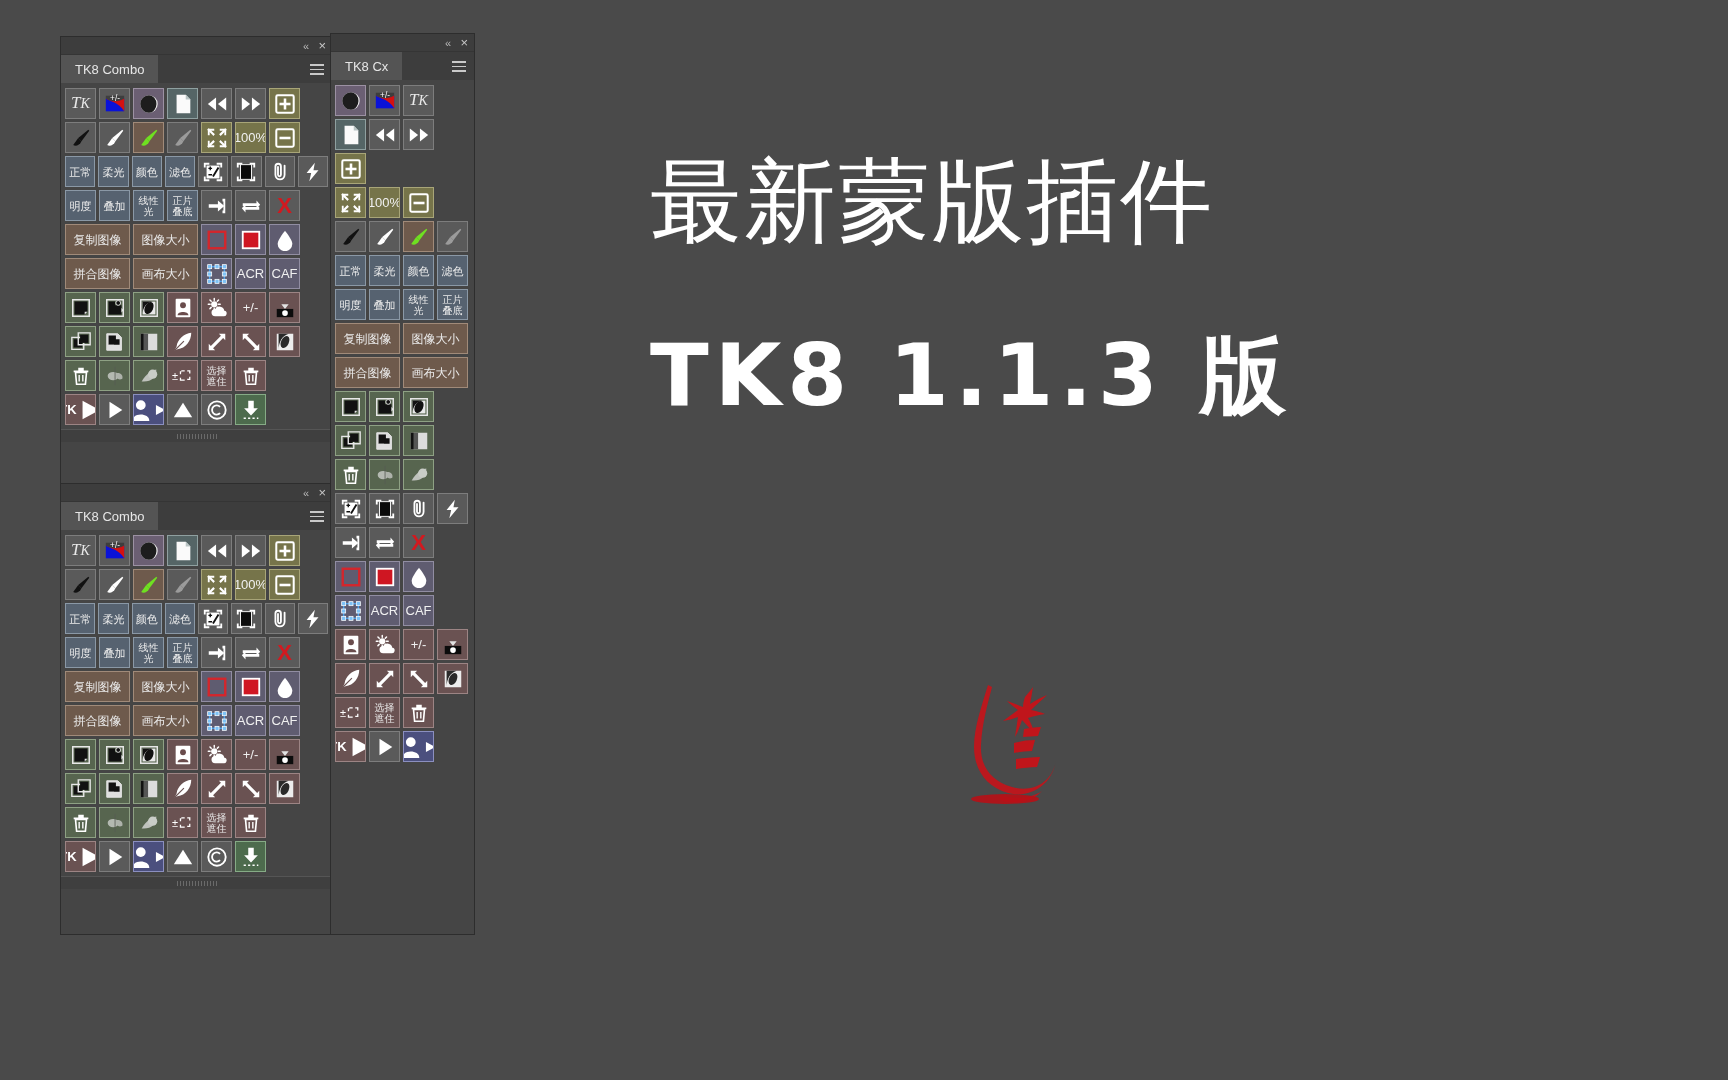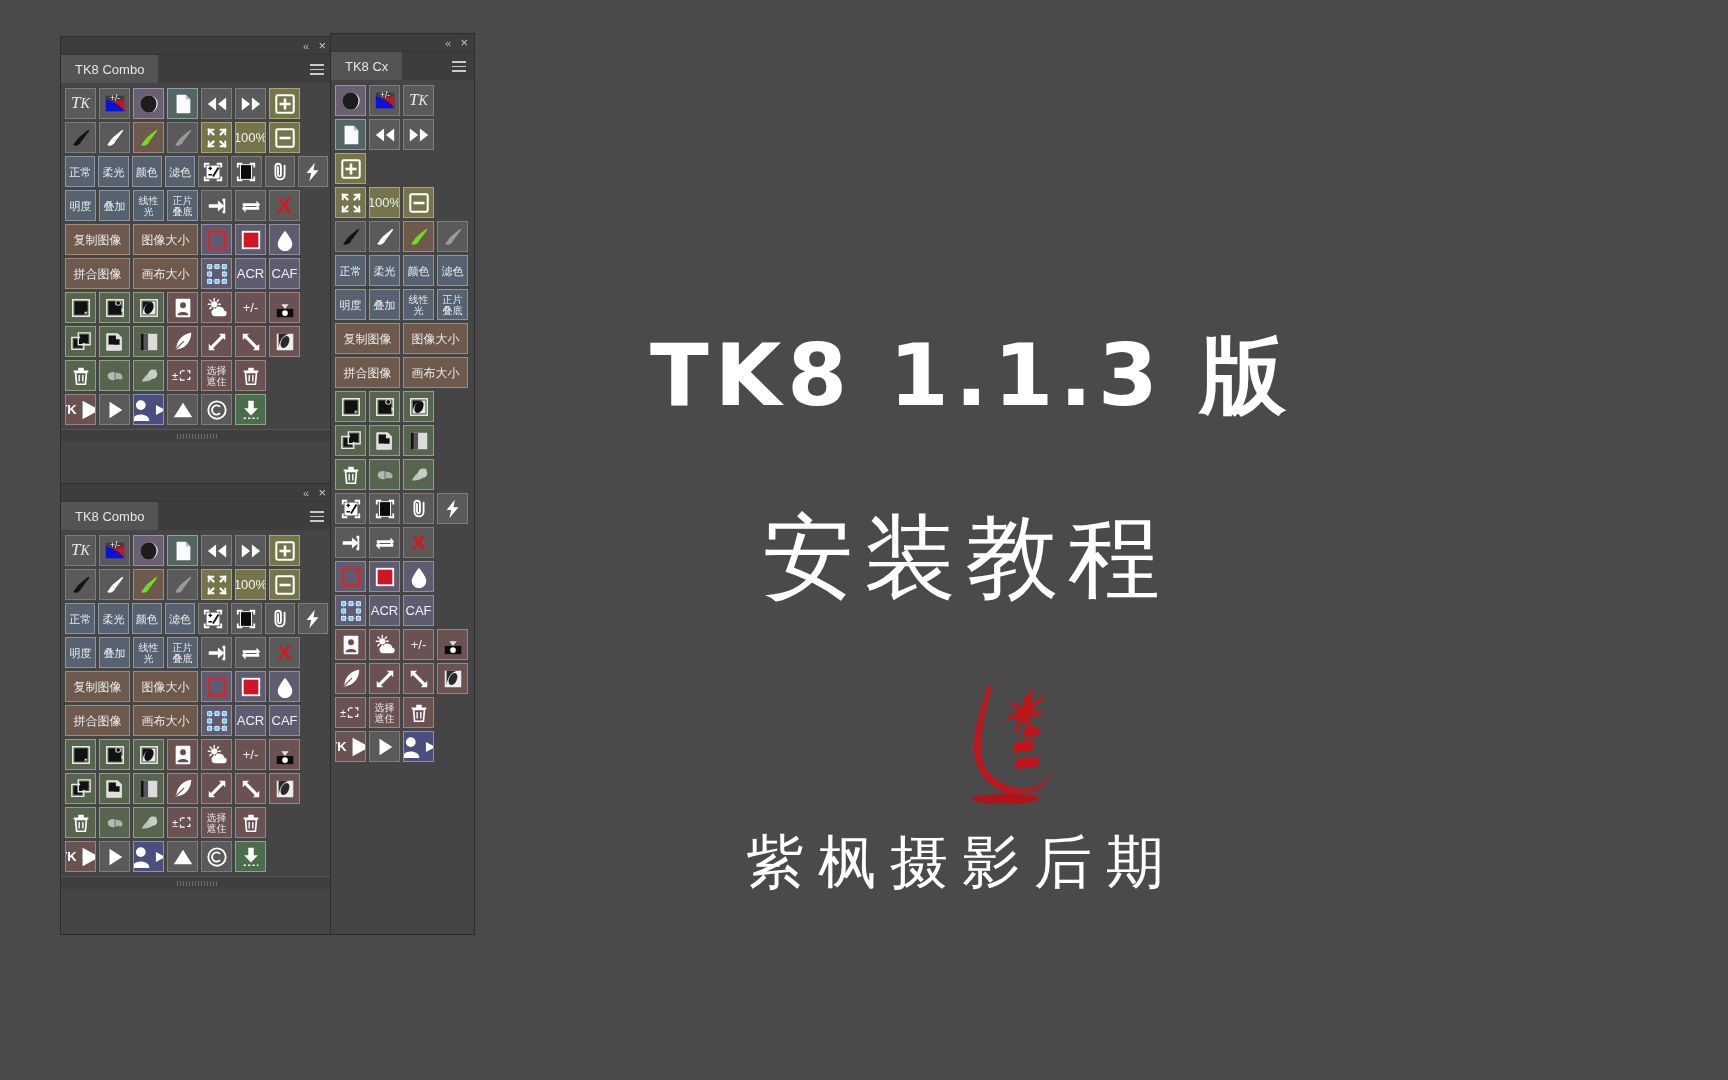--- a/index.html
+++ b/index.html
@@ -1652,25 +1652,25 @@
                     <path d="M1 1 L11 6.5 L1 12 Z" fill="#fff"></path>
                   </svg>
                 </span>
               </span>
             </div>
           </div>
         </div>
     </div>
   </div>
 
+  <div class="hero" style="left:650px; top:140px; width:1040px;">
+    <div class="hero-line" id="hero-l1">最新蒙版插件</div>
+  </div>
   <div class="hero" style="left:650px; top:318px;">
     <div class="hero-line" id="hero-l2">TK8 1.1.3 版</div>
-  </div>
-  <div class="hero" style="left:762px; top:496px;">
-    <div class="hero-line" id="hero-l3">安装教程</div>
   </div>
 
   <div class="stamp" style="left:930px; top:665px; width:150px; height:150px;">
     <svg viewBox="0 0 150 150" width="150" height="150">
       <g fill="#c0151b">
         <path d="M58 20 C52 40 44 62 44 82 C44 104 56 122 78 128 C100 134 122 120 126 96
                  C122 118 102 128 82 122 C60 116 50 100 51 80 C52 58 58 38 62 22 Z" opacity="0.95"></path>
         <path d="M95 32 c3 -4 6 -7 8 -10 c-1 6 -2 12 -3 17 c6 -4 12 -7 17 -9 c-5 5 -11 10 -16 15
                  c5 1 10 2 14 4 c-6 1 -12 2 -17 4 c3 5 5 10 6 15 c-4 -4 -8 -9 -12 -13
                  c-2 6 -4 12 -7 17 c1 -7 2 -13 3 -20 c-5 2 -10 3 -15 4 c5 -4 10 -7 15 -11
@@ -1679,17 +1679,14 @@
         <path d="M86 94 c8 -1 16 -2 24 -2 c-1 4 -2 7 -3 10 c-7 0 -14 1 -21 2 z"></path>
         <path d="M94 64 c6 -1 11 -2 17 -2 c-1 3 -2 6 -3 9 c-5 0 -10 1 -15 1 z"></path>
         <path d="M70 130 c14 5 30 4 42 -4 c-10 11 -27 14 -42 9 z" opacity="0.9"></path>
       </g>
       <g fill="#b81016" opacity="0.9">
         <ellipse cx="75" cy="134" rx="34" ry="5"></ellipse>
       </g>
     </svg>
   </div>
 
-  <div class="hero" style="left:746px; top:824px;">
-    <div class="hero-line" id="hero-l4">紫枫摄影后期</div>
-  </div>
 
 </div>
 
 </body></html>

